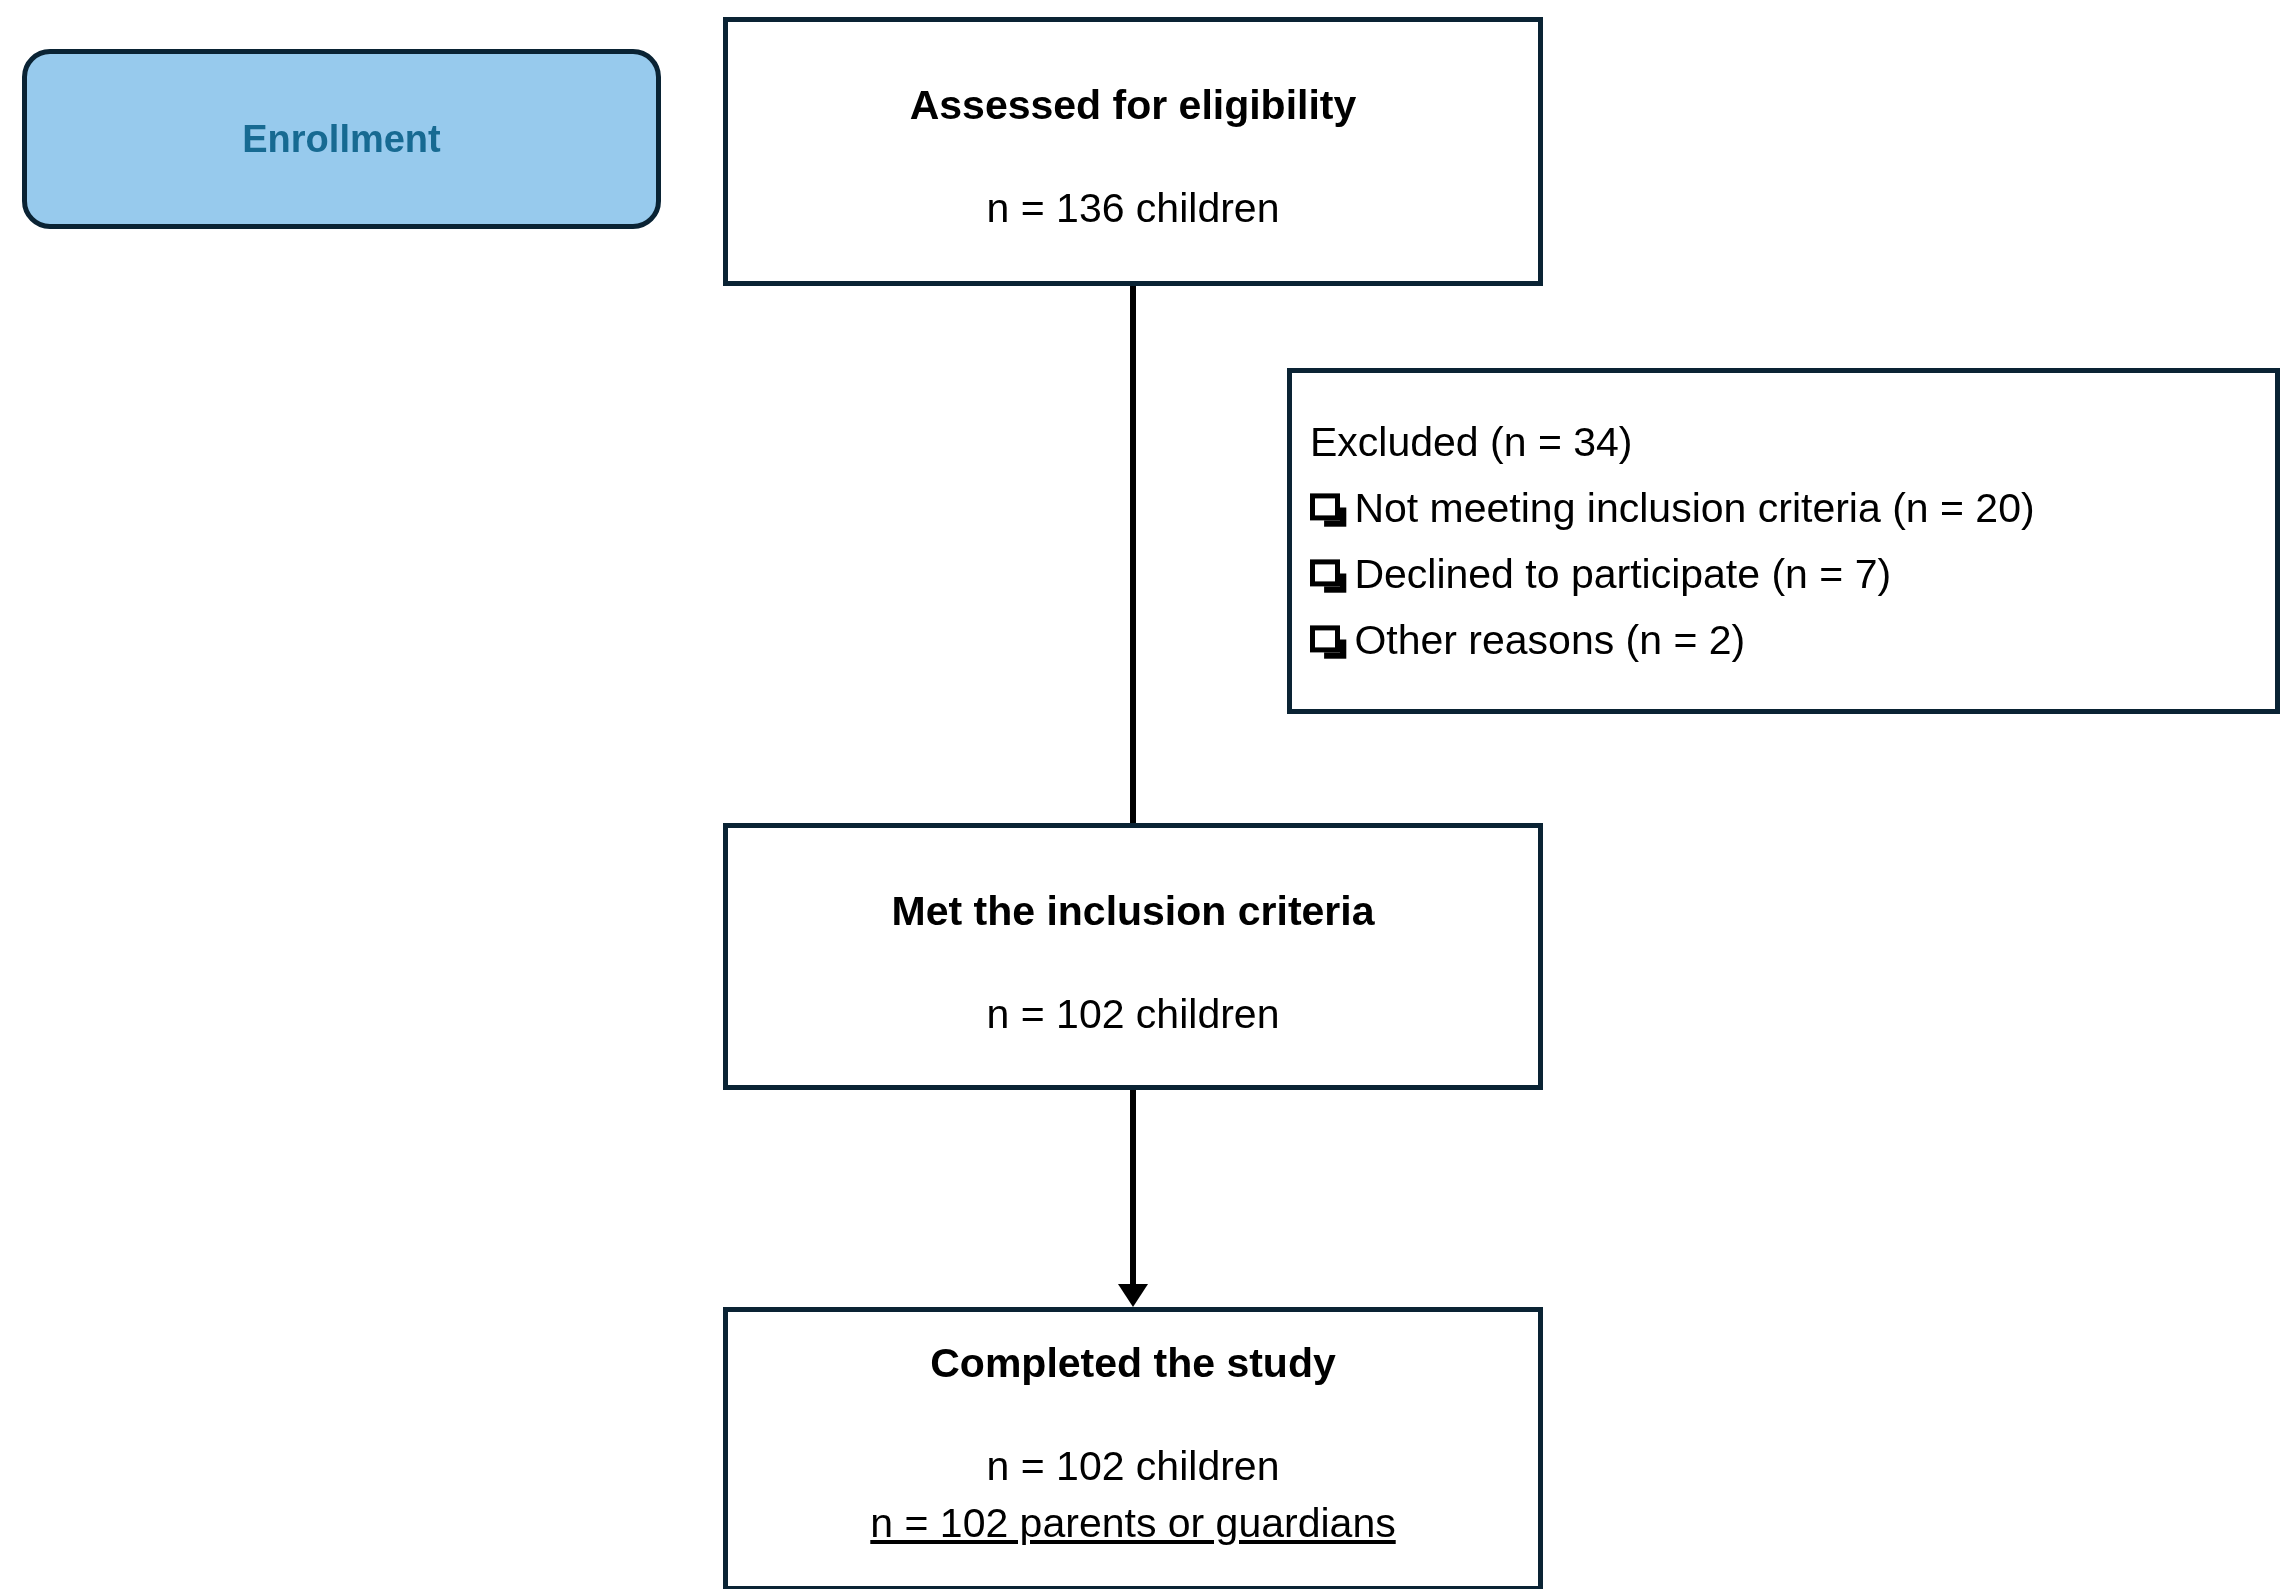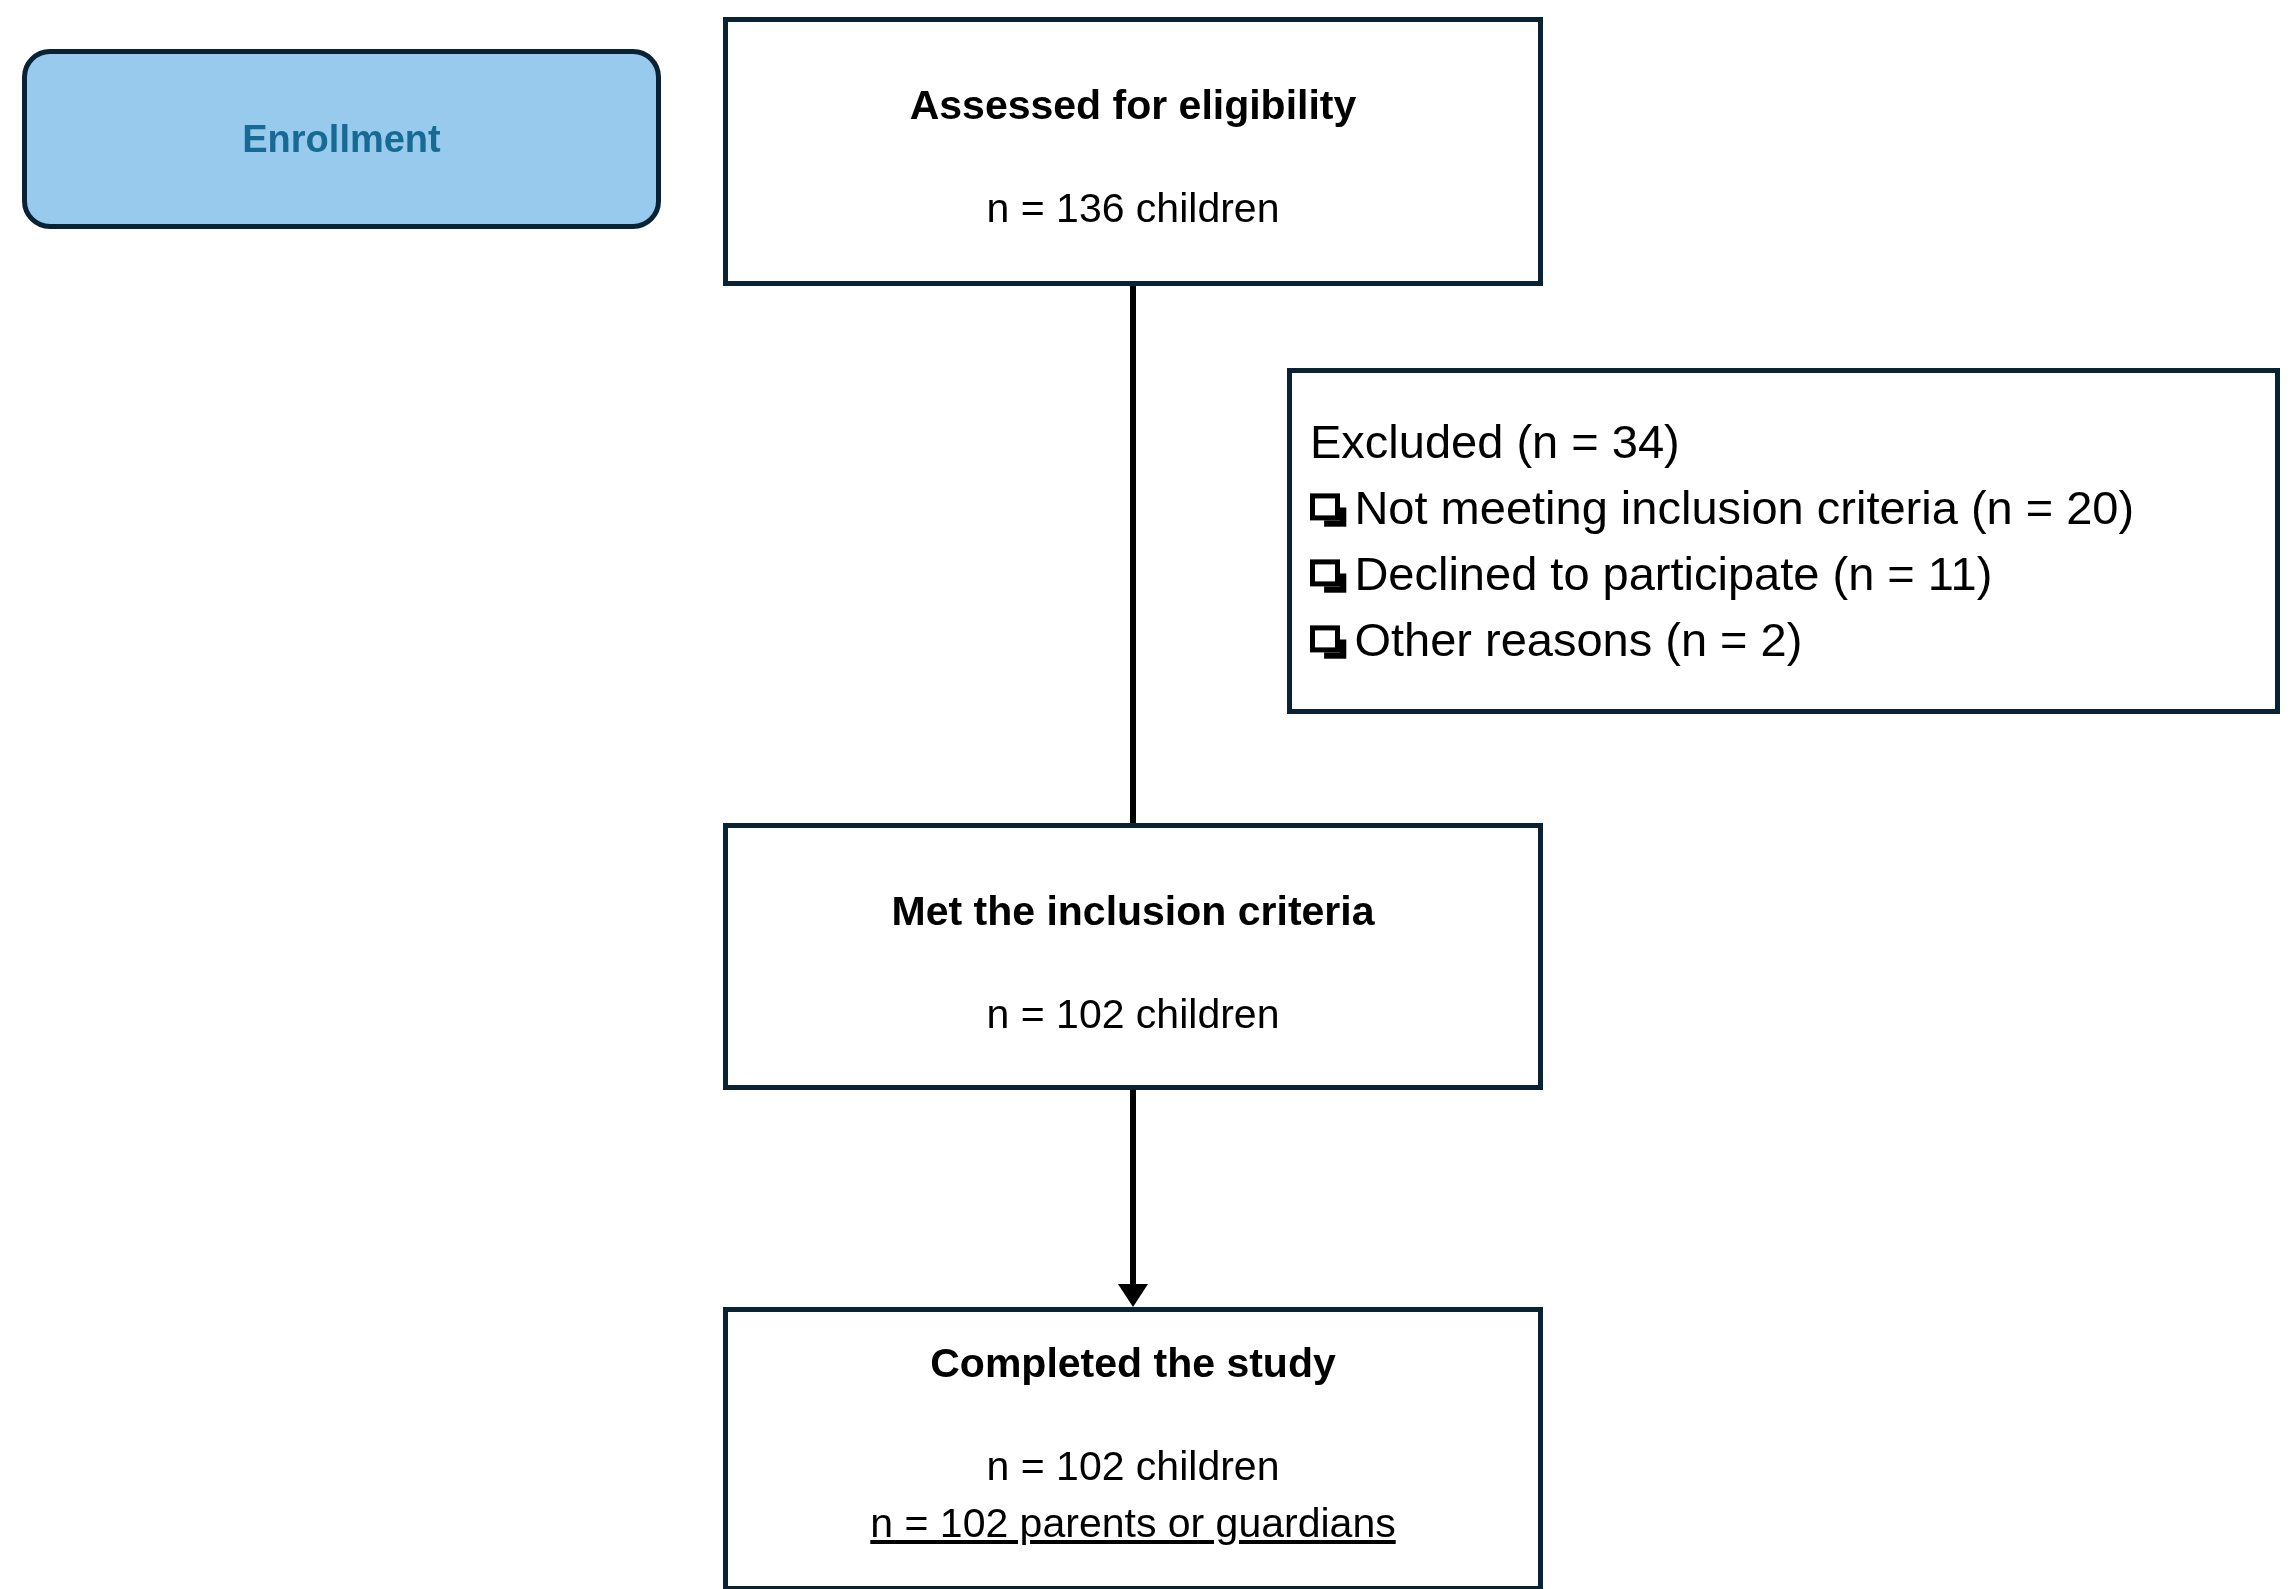--- a/index.html
+++ b/index.html
@@ -43,21 +43,21 @@
   #box-completed .line-a  { margin-top: 56px; }
   #box-completed .line-b  { margin-top: 10px; text-decoration: underline; }
 
   
   #box-excluded {
     left: 1287px; top: 368px; width: 993px; height: 346px;
     align-items: flex-start; justify-content: center;
     text-align: left; padding-left: 18px; padding-right: 7.8px;
   }
   .ex-row {
-    font-size: 47px; line-height: 66px; color: #000;
+    font-size: 41px; line-height: 66px; color: #000;
     display: flex; align-items: center; white-space: nowrap;
   }
   .checkbox {
     display: inline-block; box-sizing: content-box;
     width: 20.4px; height: 17px;
     border: 5.5px solid #000;
     background: #fff;
     box-shadow: 10.2px 10.2px 0 -3.9px #000;
     margin-right: 14px;
     transform: translateY(-1.6px);
@@ -95,21 +95,21 @@
   <div class="flowbox" id="box-excluded">
     <div class="ex-row">
       <span>Excluded (n = 34)</span>
     </div>
     <div class="ex-row">
       <span class="checkbox"></span>
       <span>Not meeting inclusion criteria (n = 20)</span>
     </div>
     <div class="ex-row">
       <span class="checkbox"></span>
-      <span>Declined to participate (n = 11)</span>
+      <span>Declined to participate (n = 7)</span>
     </div>
     <div class="ex-row">
       <span class="checkbox"></span>
       <span>Other reasons (n = 2)</span>
     </div>
   </div>
 
   <div class="flowbox" id="box-met">
     <div class="box-title">Met the inclusion criteria</div>
     <div class="box-line">n = 102 children</div>

